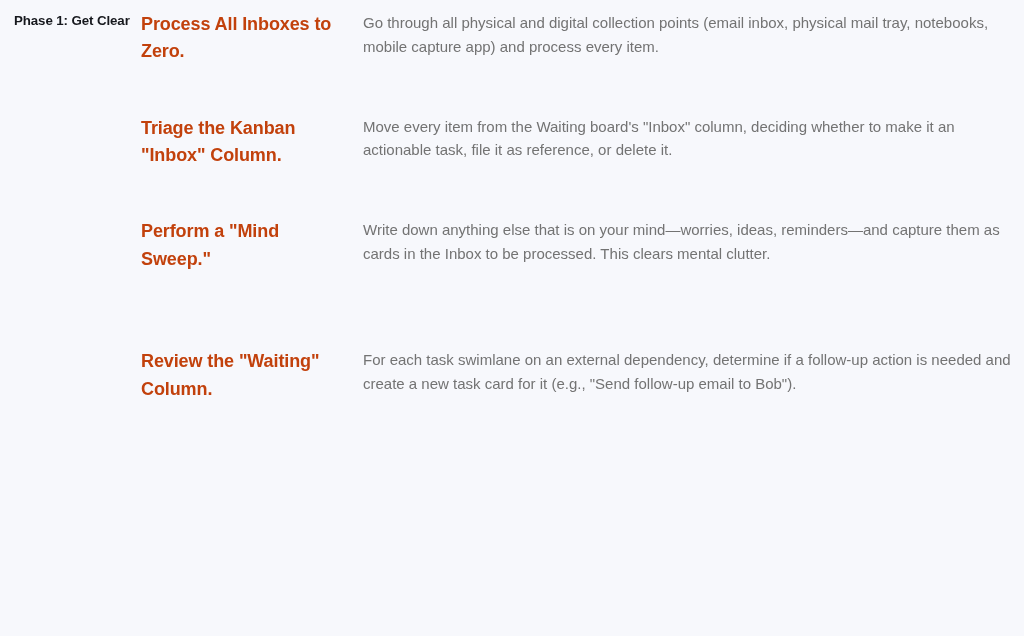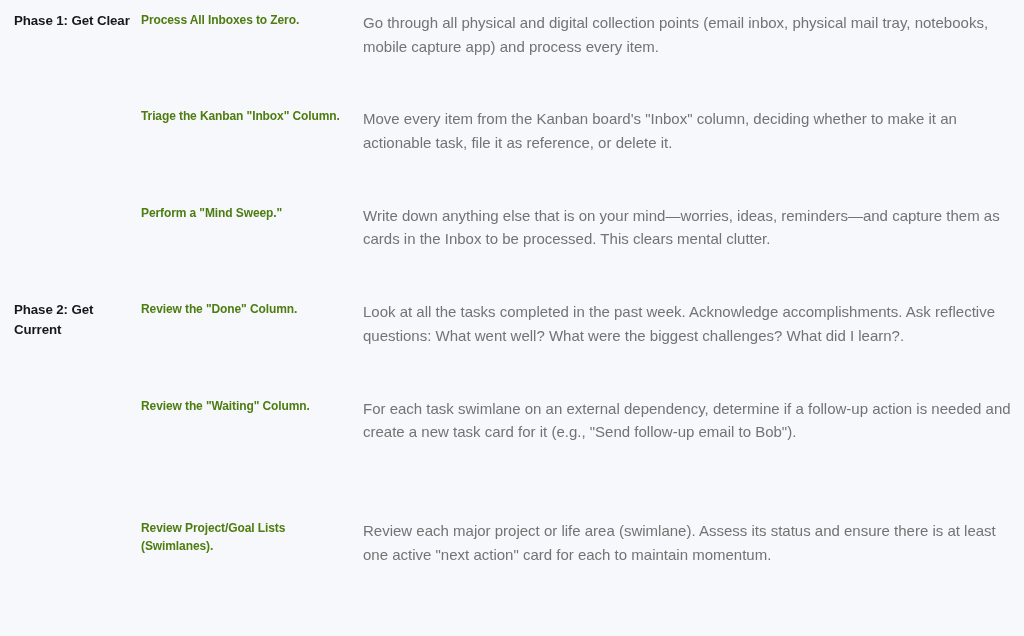--- a/index.html
+++ b/index.html
@@ -40,25 +40,25 @@
   .cell-phase {
     padding: 11px 10px 12px 14px;
     font-size: 13.3px;
     font-weight: bold;
     line-height: 1.52;
     letter-spacing: -0.1px;
     color: #16181d;
   }
   .cell-action {
     padding: 11px 18px 12px 0;
-    font-size: 12px;
+    font-size: 18px;
     font-weight: bold;
     line-height: 1.52;
     letter-spacing: -0.1px;
-    color: #4d7c0f;
+    color: #c2410c;
   }
   .cell-detail {
     padding: 11px 10px 12px 0;
     font-size: 15px;
     font-weight: normal;
     line-height: 1.58;
     color: #737373;
   }
   tr.row { background: transparent; }
   .spacer-row td { height: 26px; line-height: 0; font-size: 0; padding: 0; }
@@ -78,55 +78,45 @@
           <td class="cell-phase">Phase 1: Get Clear</td>
           <td class="cell-action">Process All Inboxes to Zero.</td>
           <td class="cell-detail">Go through all physical and digital collection points (email inbox, physical mail tray, notebooks, mobile capture app) and process every item.</td>
         </tr>
         <tr class="spacer-row">
           <td colspan="3"></td>
         </tr>
         <tr class="row">
           <td class="cell-phase"></td>
           <td class="cell-action">Triage the Kanban "Inbox" Column.</td>
-          <td class="cell-detail">Move every item from the Kanban board's "Inbox" column, deciding whether to make it an actionable task, file it as reference, or delete it.</td>
+          <td class="cell-detail">Move every item from the Waiting board's "Inbox" column, deciding whether to make it an actionable task, file it as reference, or delete it.</td>
         </tr>
         <tr class="spacer-row">
           <td colspan="3"></td>
         </tr>
         <tr class="row">
           <td class="cell-phase"></td>
           <td class="cell-action">Perform a "Mind Sweep."</td>
           <td class="cell-detail">Write down anything else that is on your mind—worries, ideas, reminders—and capture them as cards in the Inbox to be processed. This clears mental clutter.</td>
         </tr>
         <tr class="spacer-row">
           <td colspan="3"></td>
-        </tr>
-        <tr class="row">
-          <td class="cell-phase">Phase 2: Get Current</td>
-          <td class="cell-action">Review the "Done" Column.</td>
-          <td class="cell-detail">Look at all the tasks completed in the past week. Acknowledge accomplishments. Ask reflective questions: What went well? What were the biggest challenges? What did I learn?.</td>
         </tr>
         <tr class="spacer-row">
           <td colspan="3"></td>
         </tr>
         <tr class="row">
           <td class="cell-phase"></td>
           <td class="cell-action">Review the "Waiting" Column.</td>
           <td class="cell-detail">For each task swimlane on an external dependency, determine if a follow-up action is needed and create a new task card for it (e.g., "Send follow-up email to Bob").</td>
         </tr>
         <tr class="spacer-row">
           <td colspan="3"></td>
         </tr>
         <tr class="spacer-row">
           <td colspan="3"></td>
         </tr>
-        <tr class="row">
-          <td class="cell-phase"></td>
-          <td class="cell-action">Review Project/Goal Lists (Swimlanes).</td>
-          <td class="cell-detail">Review each major project or life area (swimlane). Assess its status and ensure there is at least one active "next action" card for each to maintain momentum.</td>
-        </tr>
         <tr class="spacer-row">
           <td colspan="3"></td>
         </tr>
       </tbody>
   </table>
 </div>
 
 </body></html>

